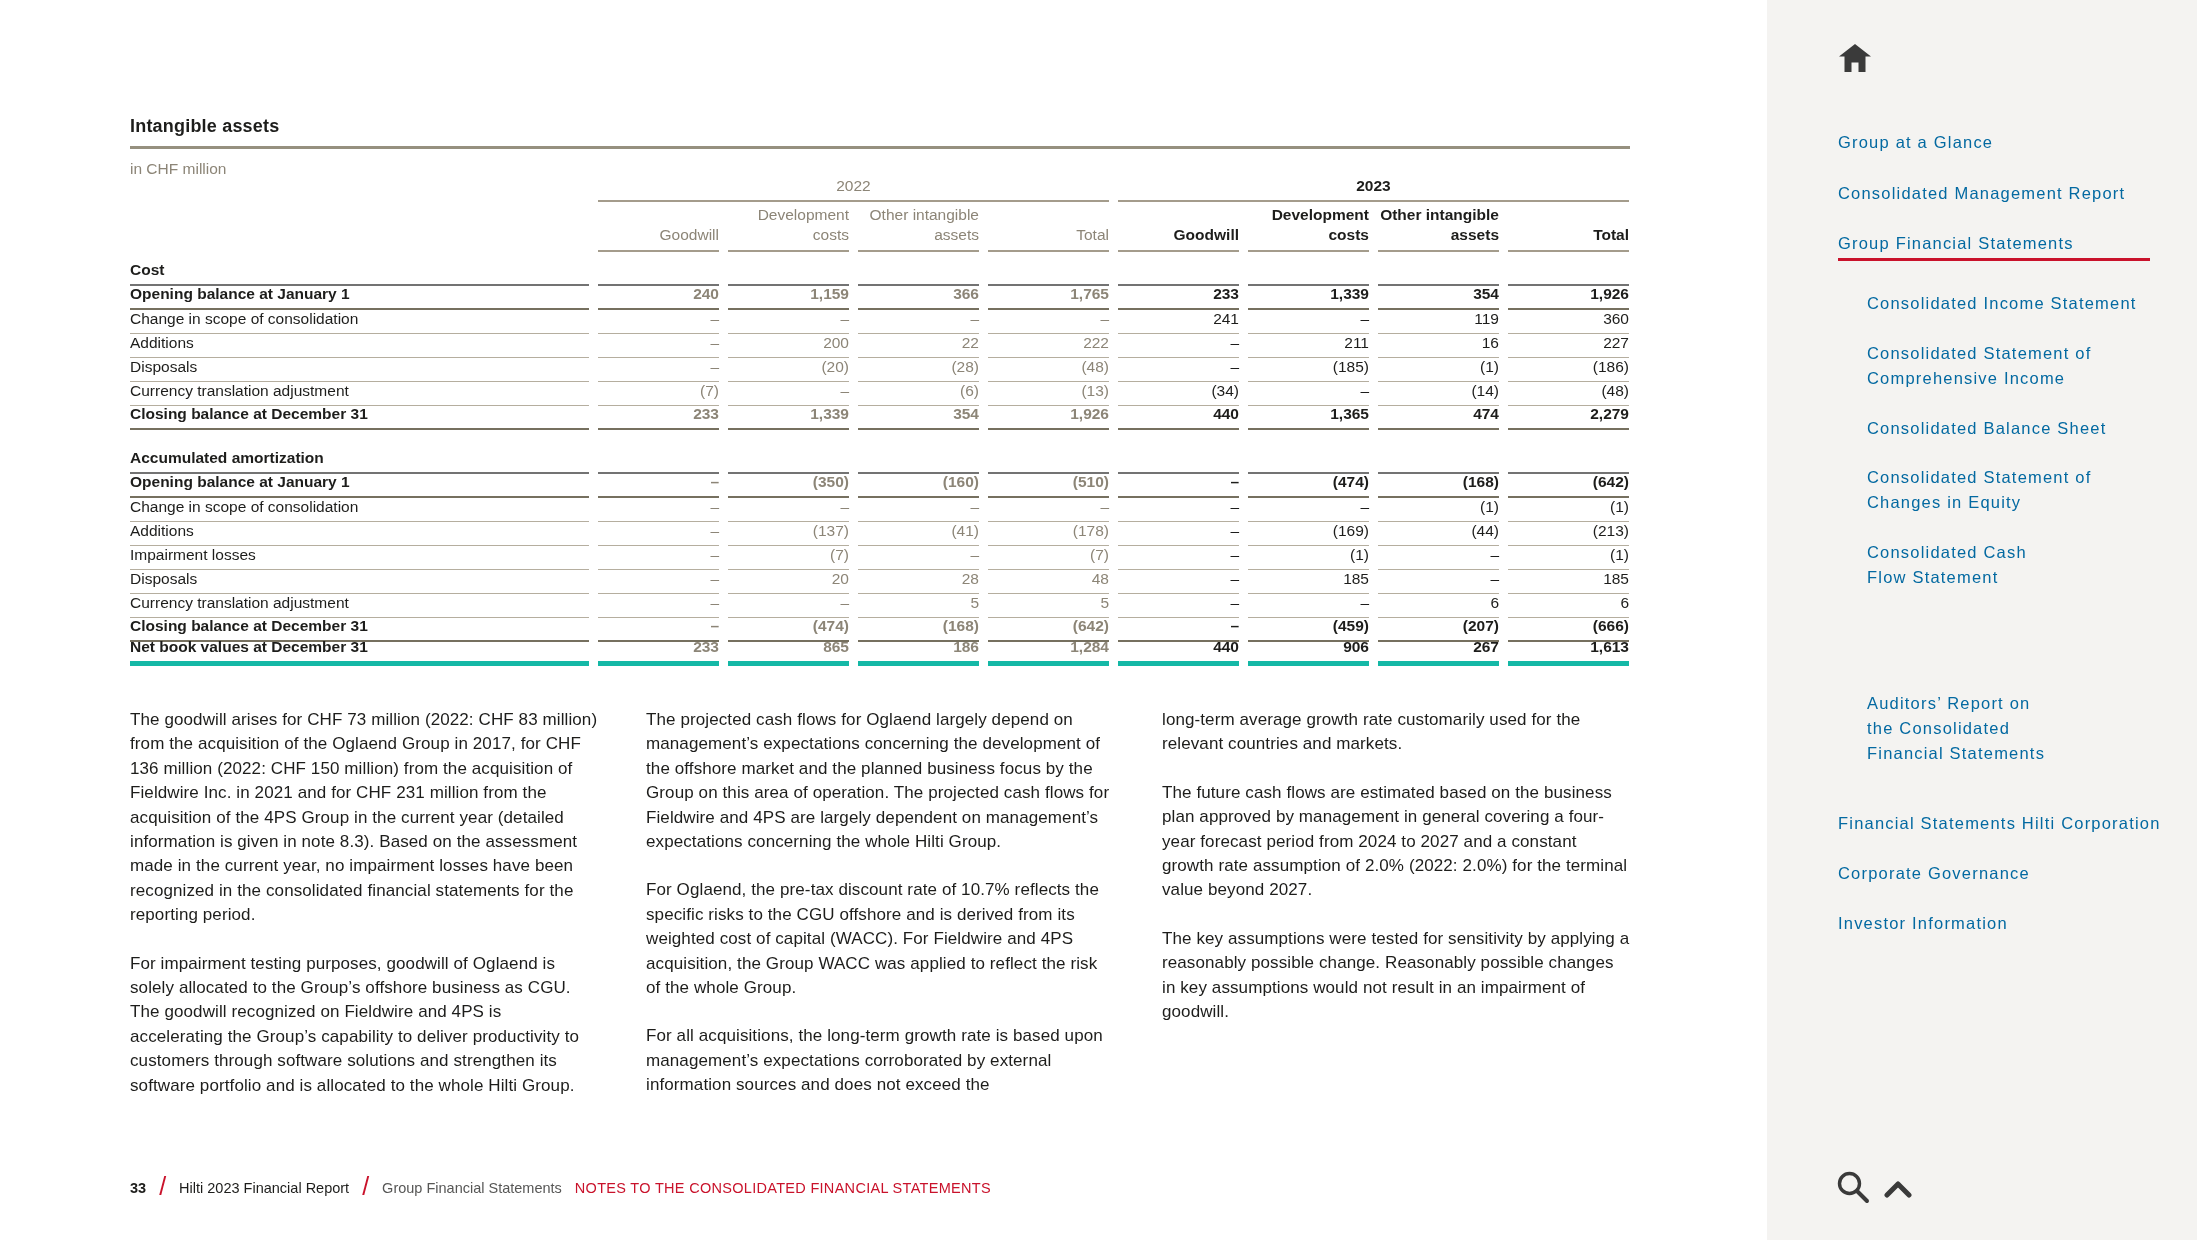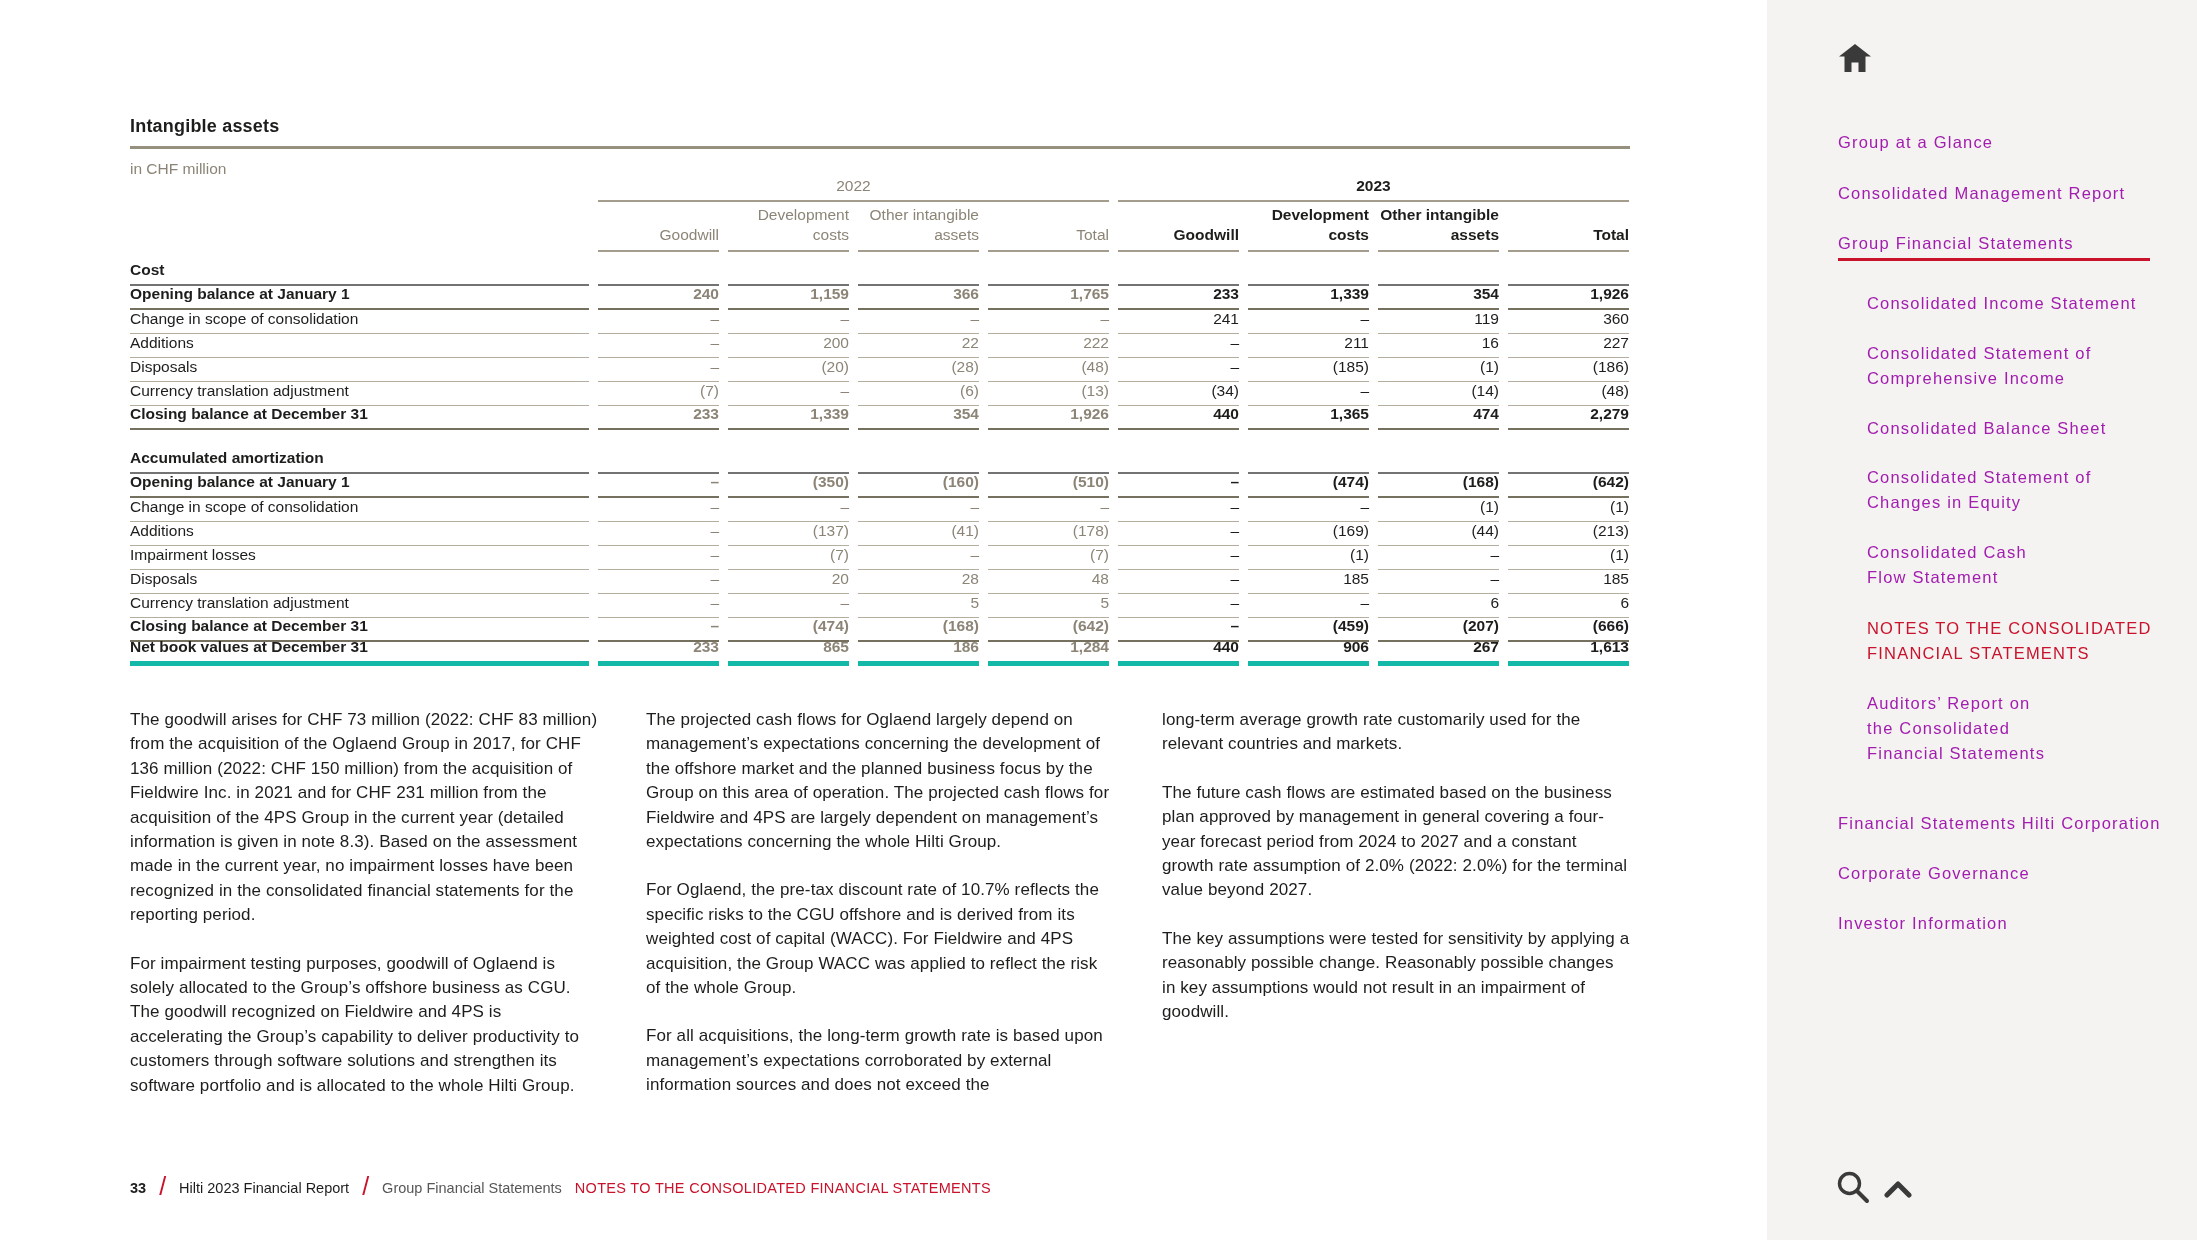--- a/index.html
+++ b/index.html
@@ -49,21 +49,21 @@
   
   .footer{position:absolute;left:130px;top:1180px;display:flex;align-items:center;gap:13px;font-size:14.5px;}
   .f-page{font-weight:bold;}
   .f-slash{color:#c9122b;font-size:25px;line-height:14px;transform:translateY(-2px);font-weight:400;}
   .f-report{color:#1d1d1b;}
   .f-section{color:#575756;}
   .f-notes{color:#c9122b;letter-spacing:.3px;}
 
   
   .sidebar{position:absolute;left:1767px;top:0;width:430px;height:1240px;background:#f4f3f1;}
-  .nav{position:absolute;font-size:16.5px;letter-spacing:1.2px;color:#a21caf;
+  .nav{position:absolute;font-size:16.5px;letter-spacing:1.2px;color:#0369a1;
        white-space:pre-line;line-height:25px;cursor:pointer;}
   .nav.l0{left:71px;}
   .nav.l1{left:100px;}
   .nav.red{color:#c9122b;}
   .active-rule{position:absolute;left:71px;top:258px;width:312px;height:3px;background:#c9122b;}
   .home{position:absolute;left:72px;top:44px;width:32px;height:28px;cursor:pointer;}
   .bicons{position:absolute;left:69px;top:1170px;display:flex;align-items:flex-end;gap:14px;}
   .icon-btn{cursor:pointer;display:block;}
 </style>
 </head>
@@ -274,22 +274,20 @@
   <div class="nav l0" style="top:231px">Group Financial Statements</div>
   <div class="active-rule"></div>
   <div class="nav l1" style="top:291px">Consolidated Income Statement</div>
   <div class="nav l1" style="top:341px">Consolidated Statement of
 Comprehensive Income</div>
   <div class="nav l1" style="top:416px">Consolidated Balance Sheet</div>
   <div class="nav l1" style="top:465px">Consolidated Statement of
 Changes in Equity</div>
   <div class="nav l1" style="top:540px">Consolidated Cash
 Flow Statement</div>
-  <div class="nav l1 red" style="top:616px">NOTES TO THE CONSOLIDATED
-FINANCIAL STATEMENTS</div>
   <div class="nav l1" style="top:691px">Auditors’ Report on
 the Consolidated
 Financial Statements</div>
   <div class="nav l0" style="top:811px">Financial Statements Hilti Corporation</div>
   <div class="nav l0" style="top:861px">Corporate Governance</div>
   <div class="nav l0" style="top:911px">Investor Information</div>
 
   <div class="bicons">
     <span class="icon-btn">
       <svg width="34" height="34" viewBox="0 0 34 34">

